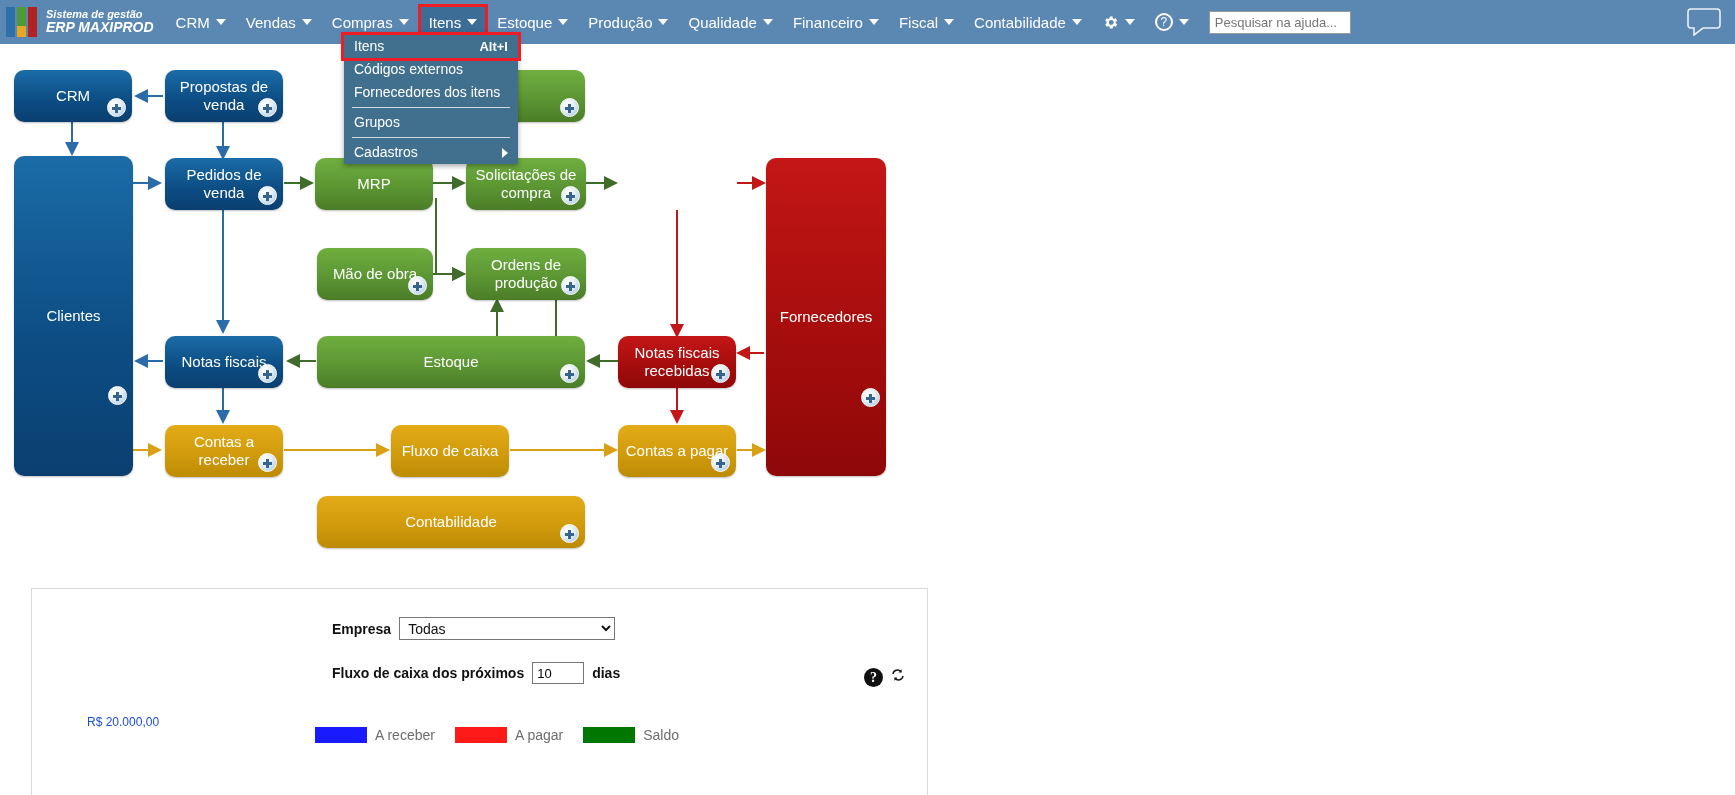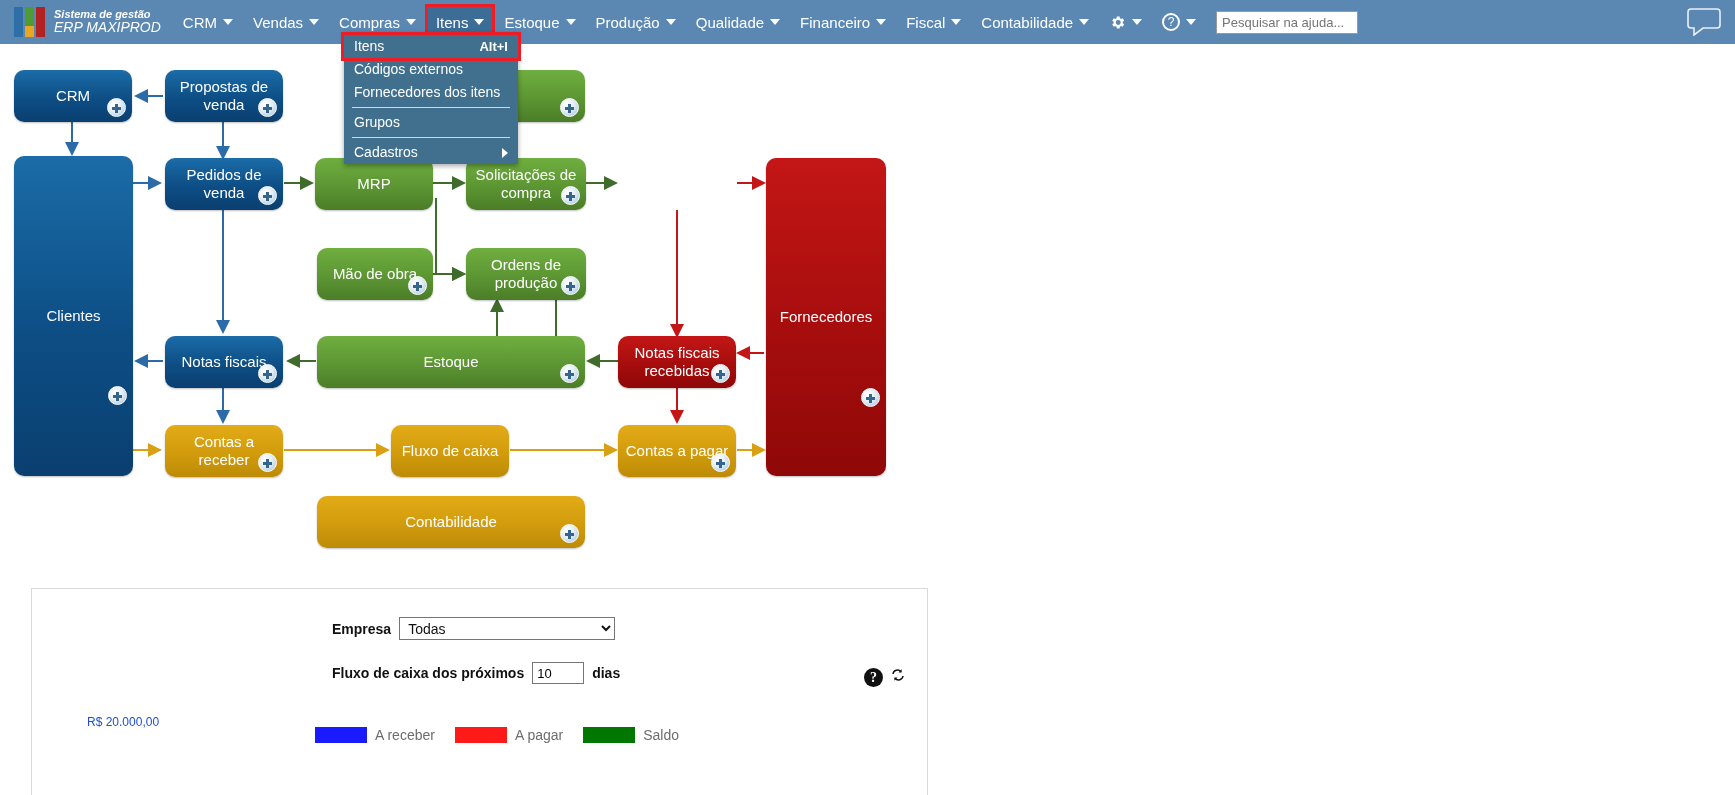--- a/index.html
+++ b/index.html
@@ -12,30 +12,30 @@
     position:relative;
   }
 
   
   #topbar {
     position:absolute; left:0; top:0; width:1735px; height:44px;
     background:#5b87b3;
     display:flex; align-items:center;
     z-index:50;
   }
-  #logo-block { display:flex; align-items:center; margin-left:14px; }
+  #logo-block { display:flex; align-items:center; margin-left:6px; }
   .logo-bars { display:flex; align-items:flex-start; height:30px; }
   .logo-bars i { display:block; width:9px; margin-right:2px; }
   .lb1 { height:30px; background:#2f6fa8; }
   .lb2 { height:19px; background:#4e9b35; }
   .lb2b { height:11px; background:#e8a723; margin-top:0px; }
   .lb3 { height:30px; background:#b32222; }
   .logo-text { margin-left:7px; color:#ffffff; line-height:1.05; }
   .logo-text .l1 { font-size:11px; font-style:italic; font-weight:bold; display:block; }
-  .logo-text .l2 { font-size:14px; font-style:italic; font-weight:normal; display:block; }
+  .logo-text .l2 { font-size:14px; font-style:italic; font-weight:bold; display:block; }
 
   .menu-root { display:flex; align-items:center; margin-left:14px; height:44px; }
   .menu-item {
     display:flex; align-items:center; gap:6px;
     height:30px; padding:0 8px; margin-right:4px;
     color:#ffffff; font-size:15px; cursor:default; white-space:nowrap;
   }
   .menu-item.active { background:#3c6d96; }
   .menu-item.highlighted { outline:3px solid #ee1c25; outline-offset:0; }
   .caret { width:0;height:0;border-left:5px solid transparent;border-right:5px solid transparent;border-top:6px solid #ffffff; }

